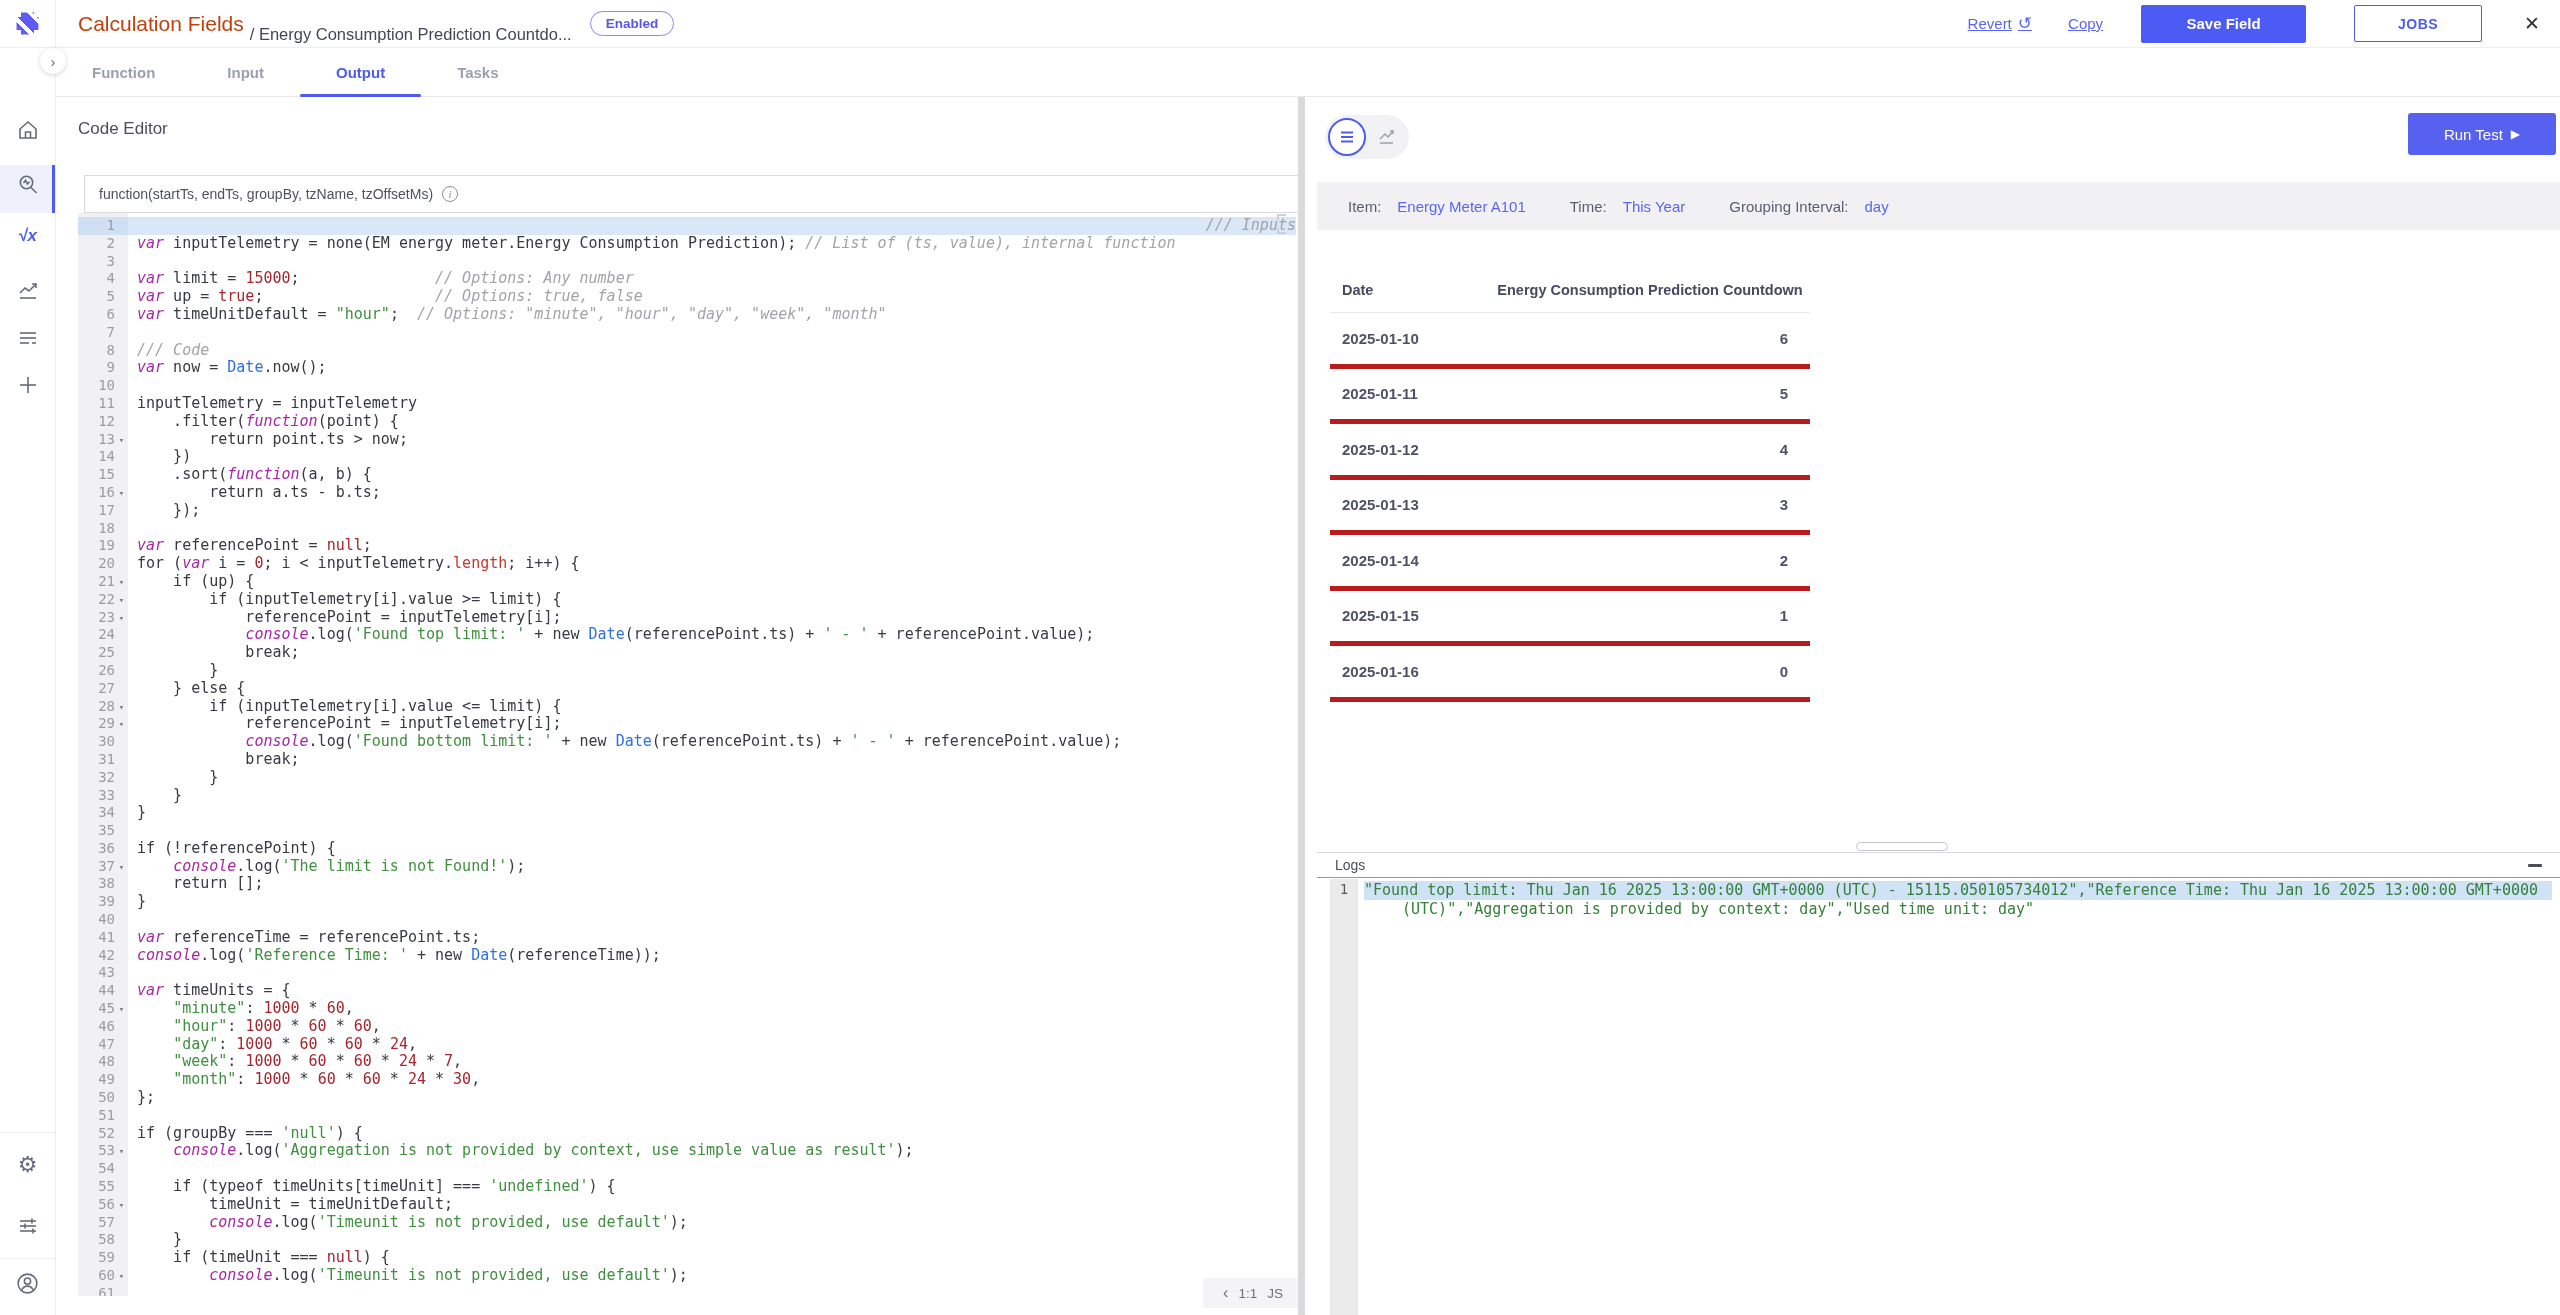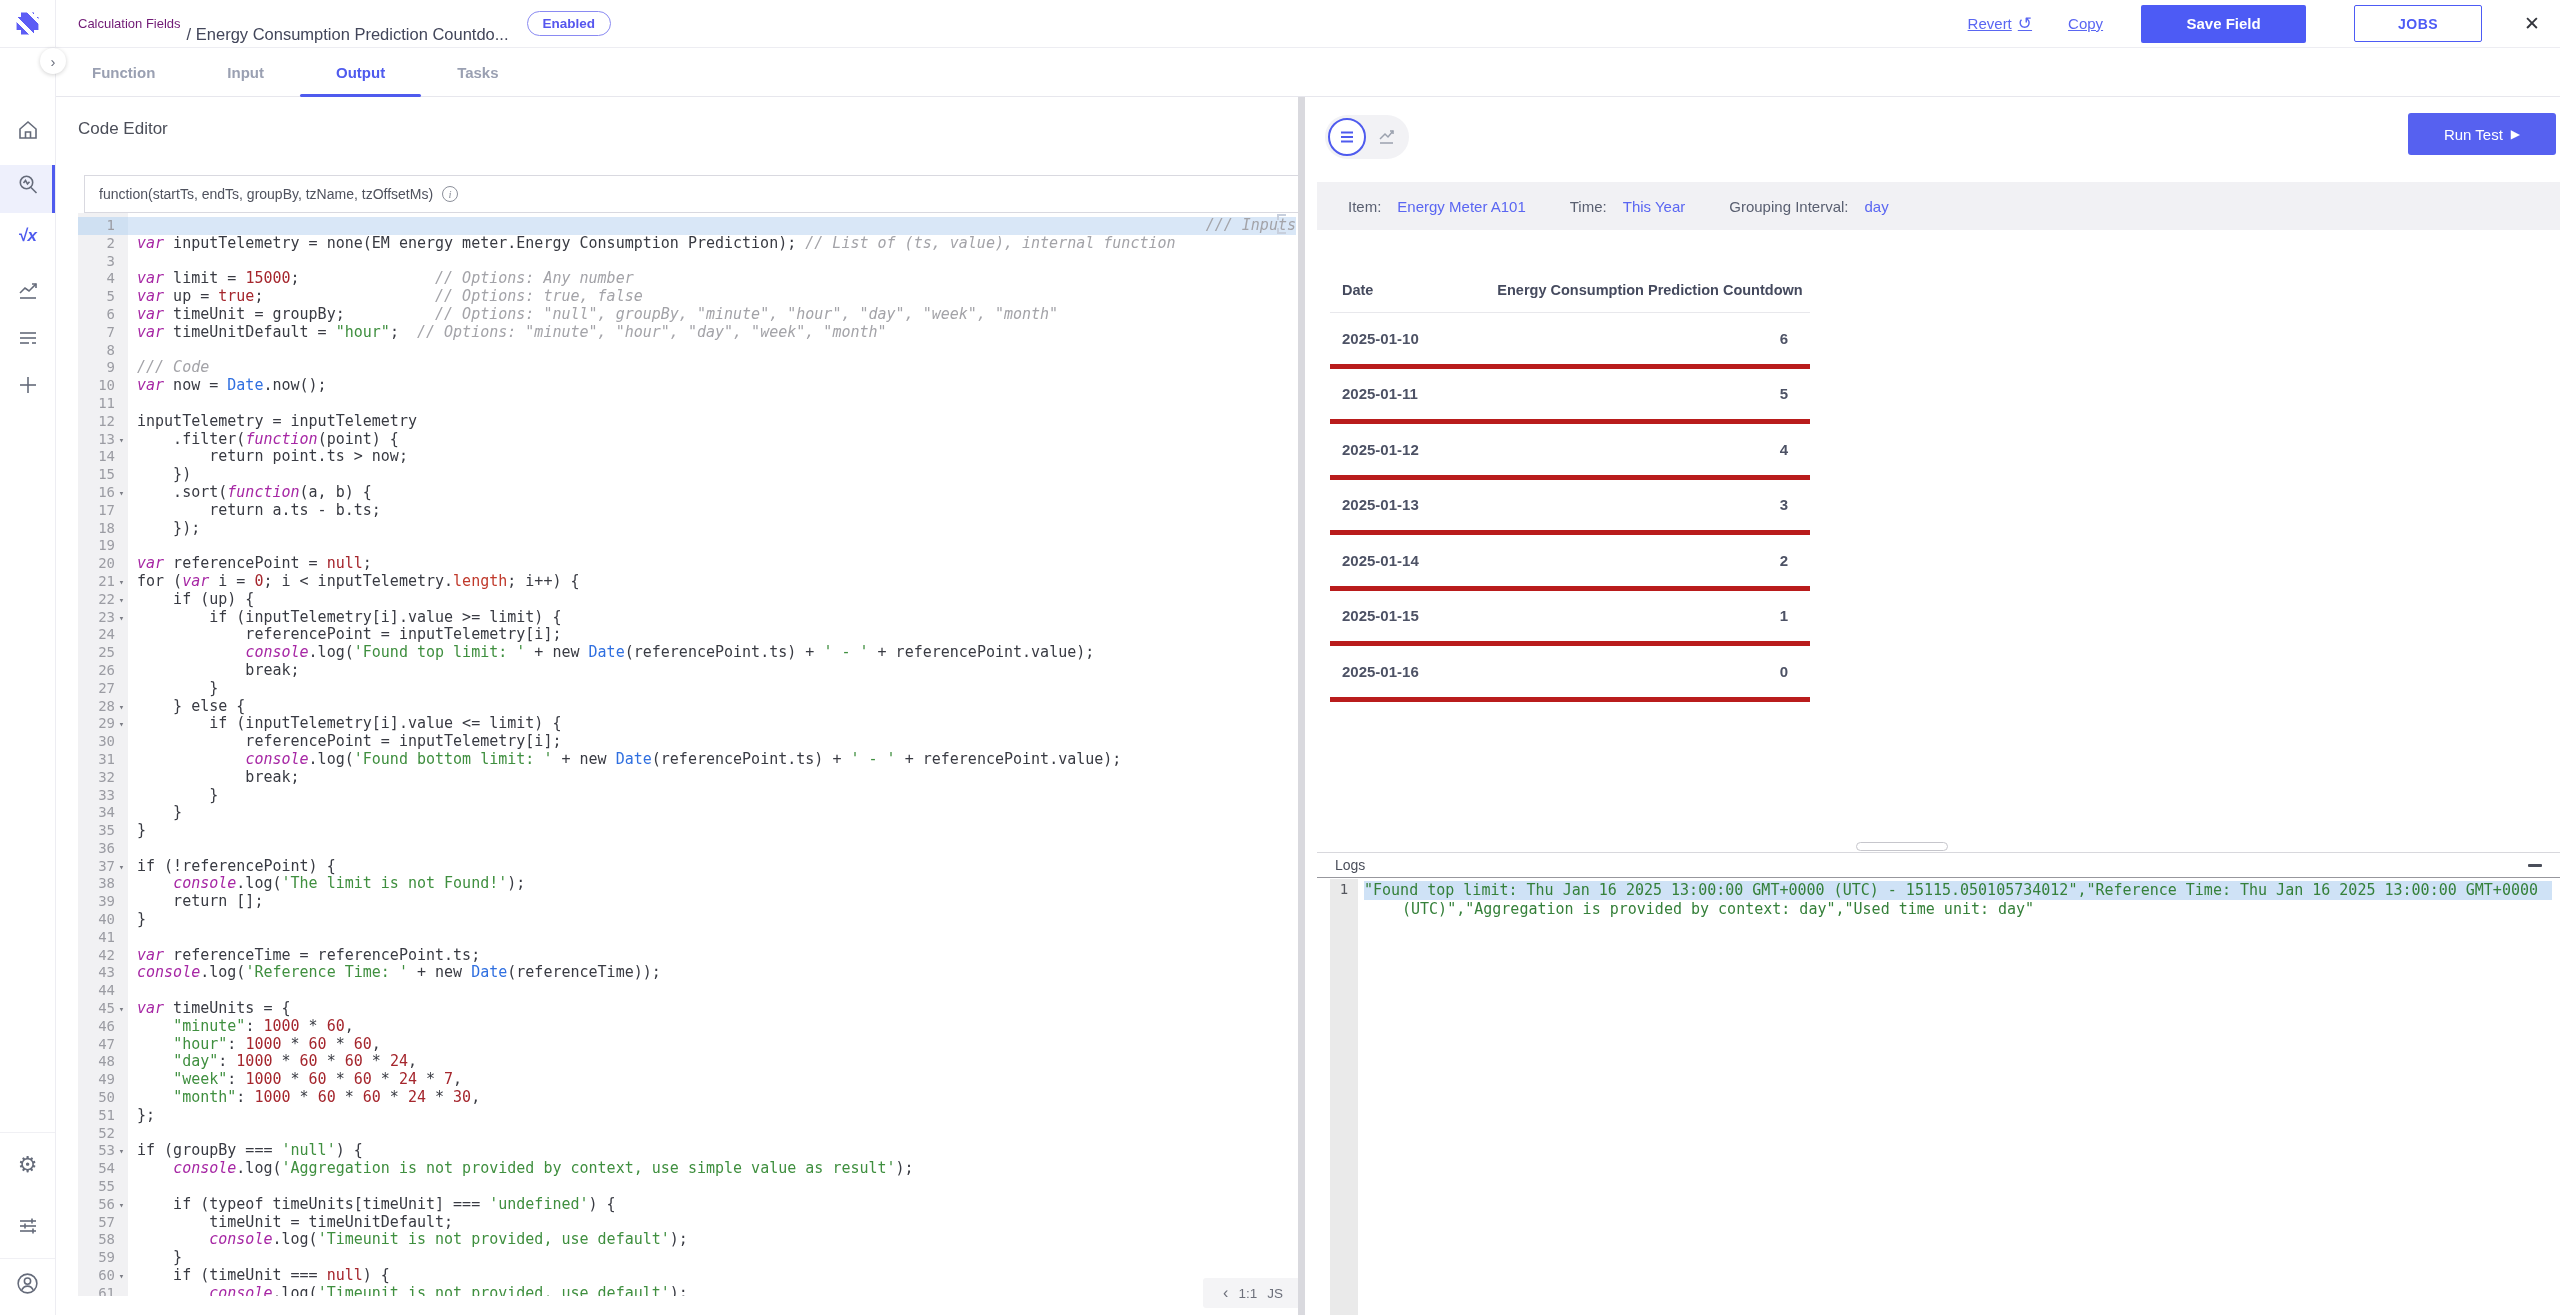--- a/index.html
+++ b/index.html
@@ -10,21 +10,21 @@
   
   .header { position:absolute; left:0; top:0; width:2560px; height:48px;
     border-bottom:1px solid #ededf2; display:flex; align-items:center; background:#fff; z-index:5;}
   .logo-cell { width:56px; height:48px; border-right:1px solid #ededf2;
     display:flex; align-items:center; justify-content:center; flex:none;}
   .logo { width:26px; height:26px; border-radius:5px; background:#5d5df5;
     background-image:repeating-linear-gradient(45deg, rgba(255,255,255,0) 0 5px, #ffffff 5px 9px, rgba(255,255,255,0) 9px 14px);
     background-size:140% 140%; background-position:center;
     clip-path:polygon(8% 25%,25% 25%,25% 8%,75% 8%,75% 25%,92% 25%,92% 75%,75% 75%,75% 92%,25% 92%,25% 75%,8% 75%);}
   .breadcrumb-wrap { display:flex; align-items:center; margin-left:22px; gap:6px; }
-  .bc-root { color:#701a75; font-size:13px; cursor:pointer; }
+  .bc-root { color:#c2410c; font-size:21px; cursor:pointer; }
   .bc-title { color:#42465a; font-size:16.5px;margin-top:22px; }
   .badge { margin-left:18px; border:1.5px solid #8a8af2; color:#5656ee; font-weight:700;
     font-size:13.5px; border-radius:999px; padding:4px 15px; }
   .header-actions { margin-left:auto; display:flex; align-items:center; padding-right:20px; }
   .hlink { color:#5a66f2; font-size:15px; cursor:pointer; display:flex; align-items:center; gap:6px;text-decoration:underline;}
   .hlink .rot { font-size:17px; }
   .gap36 { width:36px; flex:none;}
   .btn-save { width:165px; height:38px; background:#4d5bf5; color:#fff; border:none;
     font-size:15px; font-weight:700; border-radius:2px; cursor:pointer; margin-left:38px;
     font-family:"Liberation Sans", sans-serif;}
@@ -496,21 +496,20 @@
             <span class="num">61</span>
             <span class="fold"></span>
           </div>
         </div>
       <div class="lines-col">
           <div class="cl act"><span class="t-c">/// Inputs</span></div>
           <div class="cl"><span class="t-k">var</span><span> inputTelemetry = none(EM energy meter.Energy Consumption Prediction); </span><span class="t-c">// List of (ts, value), internal function</span></div>
           <div class="cl">&nbsp;</div>
           <div class="cl"><span class="t-k">var</span><span> limit = </span><span class="t-a">15000</span><span>;               </span><span class="t-c">// Options: Any number</span></div>
           <div class="cl"><span class="t-k">var</span><span> up = </span><span class="t-a">true</span><span>;                   </span><span class="t-c">// Options: true, false</span></div>
-          <div class="cl"><span class="t-k">var</span><span> timeUnit = groupBy;          </span><span class="t-c">// Options: "null", groupBy, "minute", "hour", "day", "week", "month"</span></div>
           <div class="cl"><span class="t-k">var</span><span> timeUnitDefault = </span><span class="t-s">"hour"</span><span>;  </span><span class="t-c">// Options: "minute", "hour", "day", "week", "month"</span></div>
           <div class="cl">&nbsp;</div>
           <div class="cl"><span class="t-c">/// Code</span></div>
           <div class="cl"><span class="t-k">var</span><span> now = </span><span class="t-b">Date</span><span>.now();</span></div>
           <div class="cl">&nbsp;</div>
           <div class="cl"><span>inputTelemetry = inputTelemetry</span></div>
           <div class="cl"><span>    .filter(</span><span class="t-k">function</span><span>(point) {</span></div>
           <div class="cl"><span>        return point.ts &gt; now;</span></div>
           <div class="cl"><span>    })</span></div>
           <div class="cl"><span>    .sort(</span><span class="t-k">function</span><span>(a, b) {</span></div>

